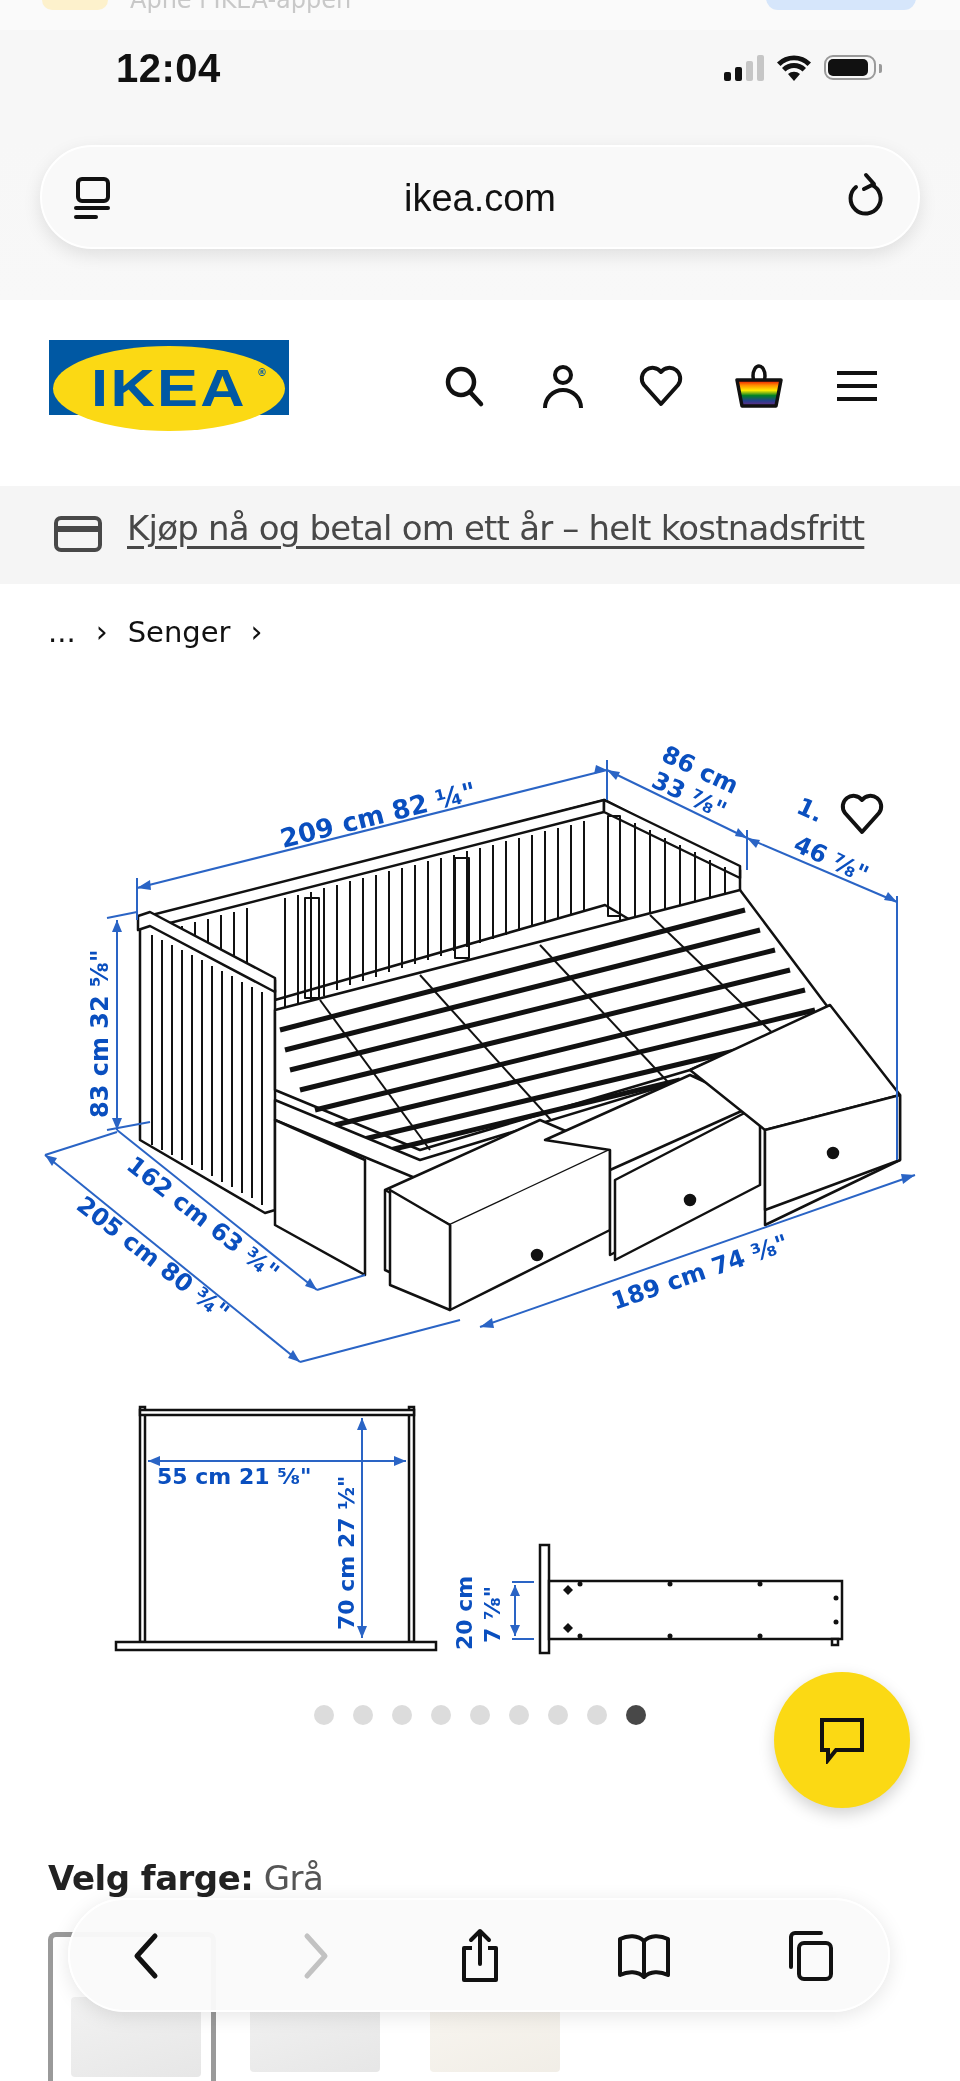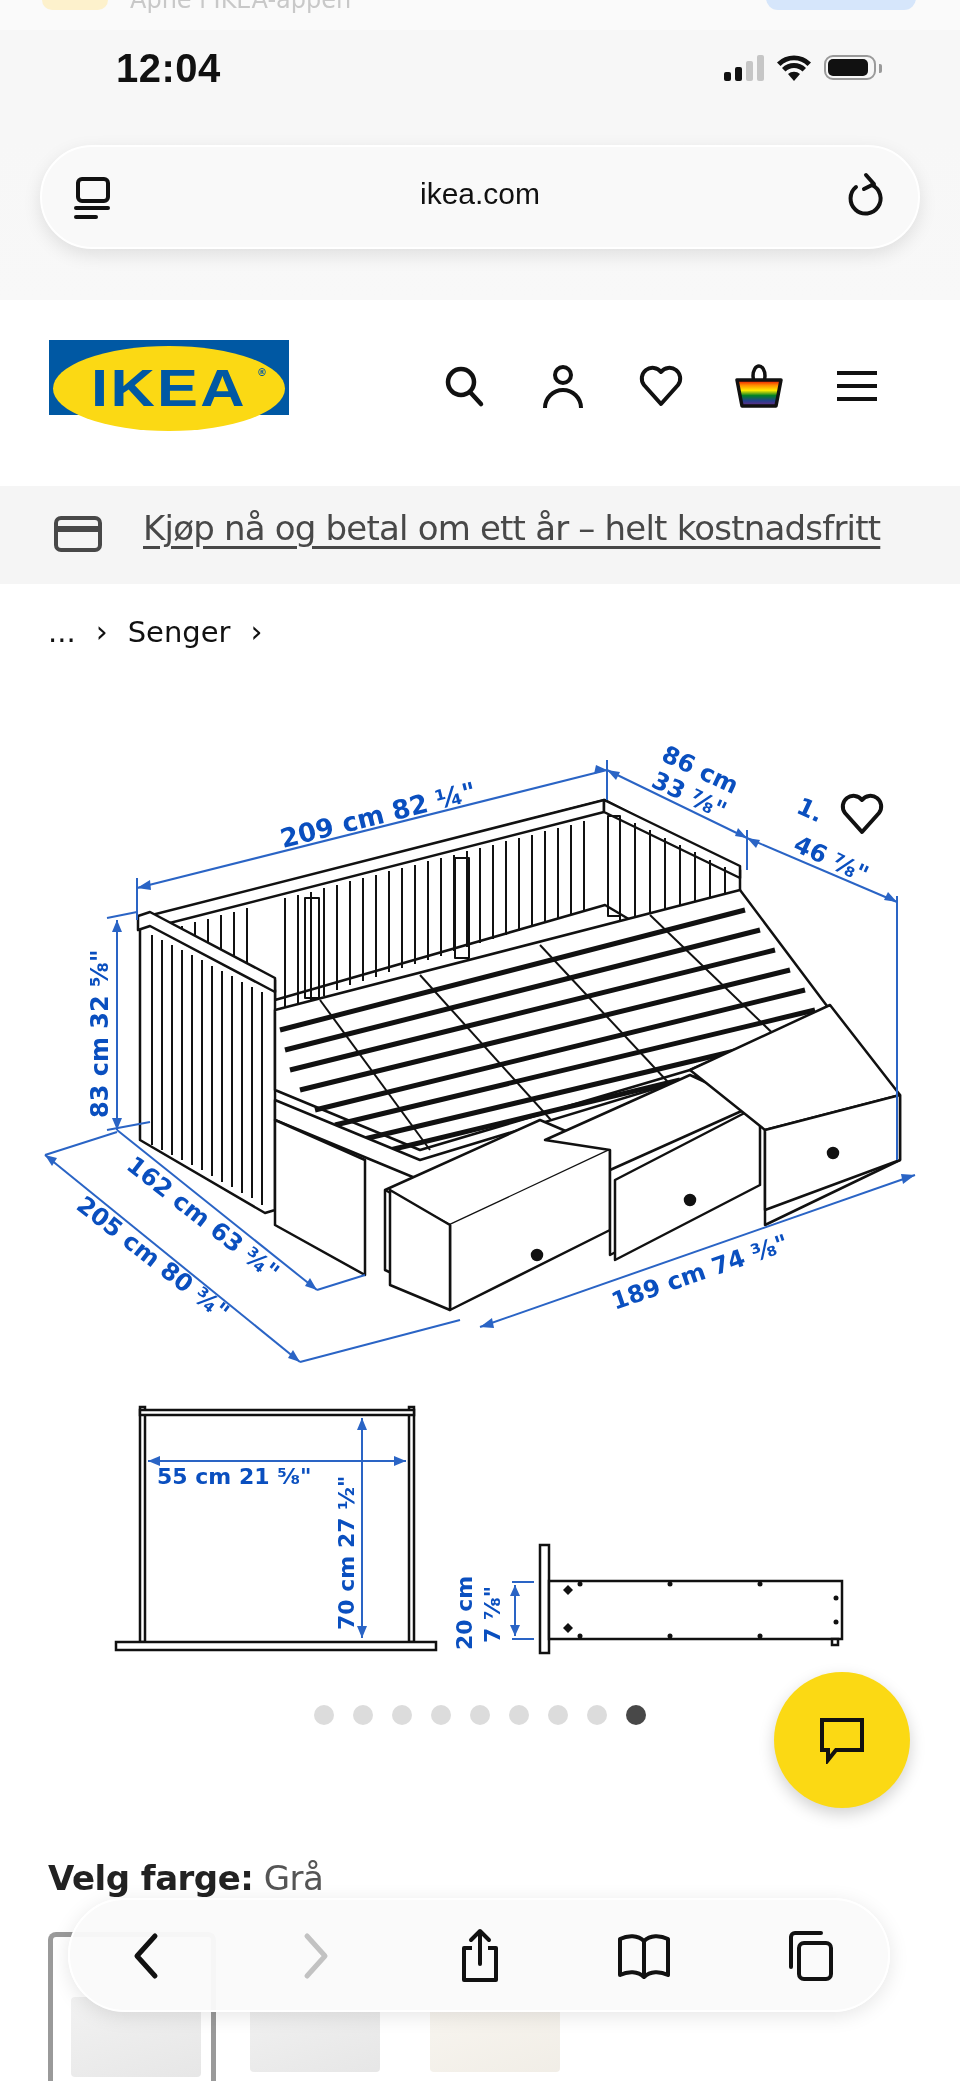--- a/index.html
+++ b/index.html
@@ -25,37 +25,37 @@
   .signal span { width: 7px; border-radius: 2px; background: #111; display: block; }
   .signal span.dim { background: #c6c6c6; }
   .battery { width: 58px; height: 27px; position: relative; }
   .battery .shell { position: absolute; left: 0; top: 0; width: 52px; height: 25px; border: 2px solid #9a9a9a; border-radius: 9px; box-sizing: border-box; }
   .battery .fill { position: absolute; left: 4px; top: 4px; width: 40px; height: 17px; background: #111; border-radius: 5px; }
   .battery .tip { position: absolute; right: 0; top: 9px; width: 3px; height: 9px; background: #9a9a9a; border-radius: 0 2px 2px 0; }
 
   
   .chrome-bg { left: 0; top: 140px; width: 960px; height: 160px; background: linear-gradient(#f7f7f7, #f8f8f8); }
   .url-bar { left: 40px; top: 145px; width: 880px; height: 104px; background: #f9f9f9; border-radius: 52px; box-shadow: 0 6px 18px rgba(0,0,0,0.10); border: 2px solid #fff; box-sizing: border-box; }
-  .url-text { position: absolute; left: 0; right: 0; top: 30px; text-align: center; font-size: 30px; font-family: "Liberation Sans", sans-serif; color: #111; }
+  .url-text { position: absolute; left: 0; right: 0; top: 30px; text-align: center; font-size: 38px; font-family: "Liberation Sans", sans-serif; color: #111; }
   .url-left-icon { position: absolute; left: 30px; top: 28px; width: 44px; height: 46px; }
   .url-reload-icon { position: absolute; right: 30px; top: 24px; width: 44px; height: 50px; }
 
   
   .ikea-header { left: 0; top: 300px; width: 960px; height: 186px; background: #fff; }
   .ikea-logo { position: absolute; left: 49px; top: 40px; width: 240px; height: 75px; background: #0058a3; }
   .ikea-logo .oval { position: absolute; left: 4px; top: 6px; width: 232px; height: 85px; background: #fbd914; border-radius: 50%; }
   .ikea-logo .word { position: absolute; left: 0; right: 0; top: 18px; text-align: center; font-family: "Liberation Sans", sans-serif; font-weight: bold; font-size: 52px; color: #0058a3; letter-spacing: 2px; transform: scaleX(1.18); }
   .ikea-logo .reg { position: absolute; right: 22px; top: 27px; font-size: 10px; color: #0058a3; font-weight: bold; }
   .header-icons { position: absolute; left: 440px; top: 60px; display: flex; gap: 48px; align-items: center; }
   .header-icons .hi { width: 50px; height: 52px; display: flex; align-items: center; justify-content: center; }
 
   
   .promo { left: 0; top: 486px; width: 960px; height: 98px; background: #f5f5f5; }
   .promo-icon { position: absolute; left: 54px; top: 30px; width: 48px; height: 36px; }
-  .promo-text { position: absolute; left: 127px; top: 22px; font-size: 34px; color: #484848; text-decoration: underline; text-underline-offset: 6px; white-space: nowrap; font-family: "DejaVu Sans", sans-serif; letter-spacing: -0.8px; margin-left: 16px; }
+  .promo-text { position: absolute; left: 127px; top: 22px; font-size: 34px; color: #484848; text-decoration: underline; text-underline-offset: 6px; white-space: nowrap; font-family: "DejaVu Sans", sans-serif; letter-spacing: -0.8px; }
 
   
   .breadcrumb { left: 48px; top: 614px; display: flex; align-items: center; font-size: 29px; color: #111; white-space: nowrap; }
   .breadcrumb .sep { margin: 0 20px; font-size: 30px; }
 
   
   .product-image { left: 0; top: 700px; width: 960px; height: 980px; background: #fff; }
   .product-image svg { position: absolute; left: 0; top: 0; }
   .fav-button { left: 830px; top: 784px; width: 64px; height: 60px; display: flex; align-items: center; justify-content: center; }
 

